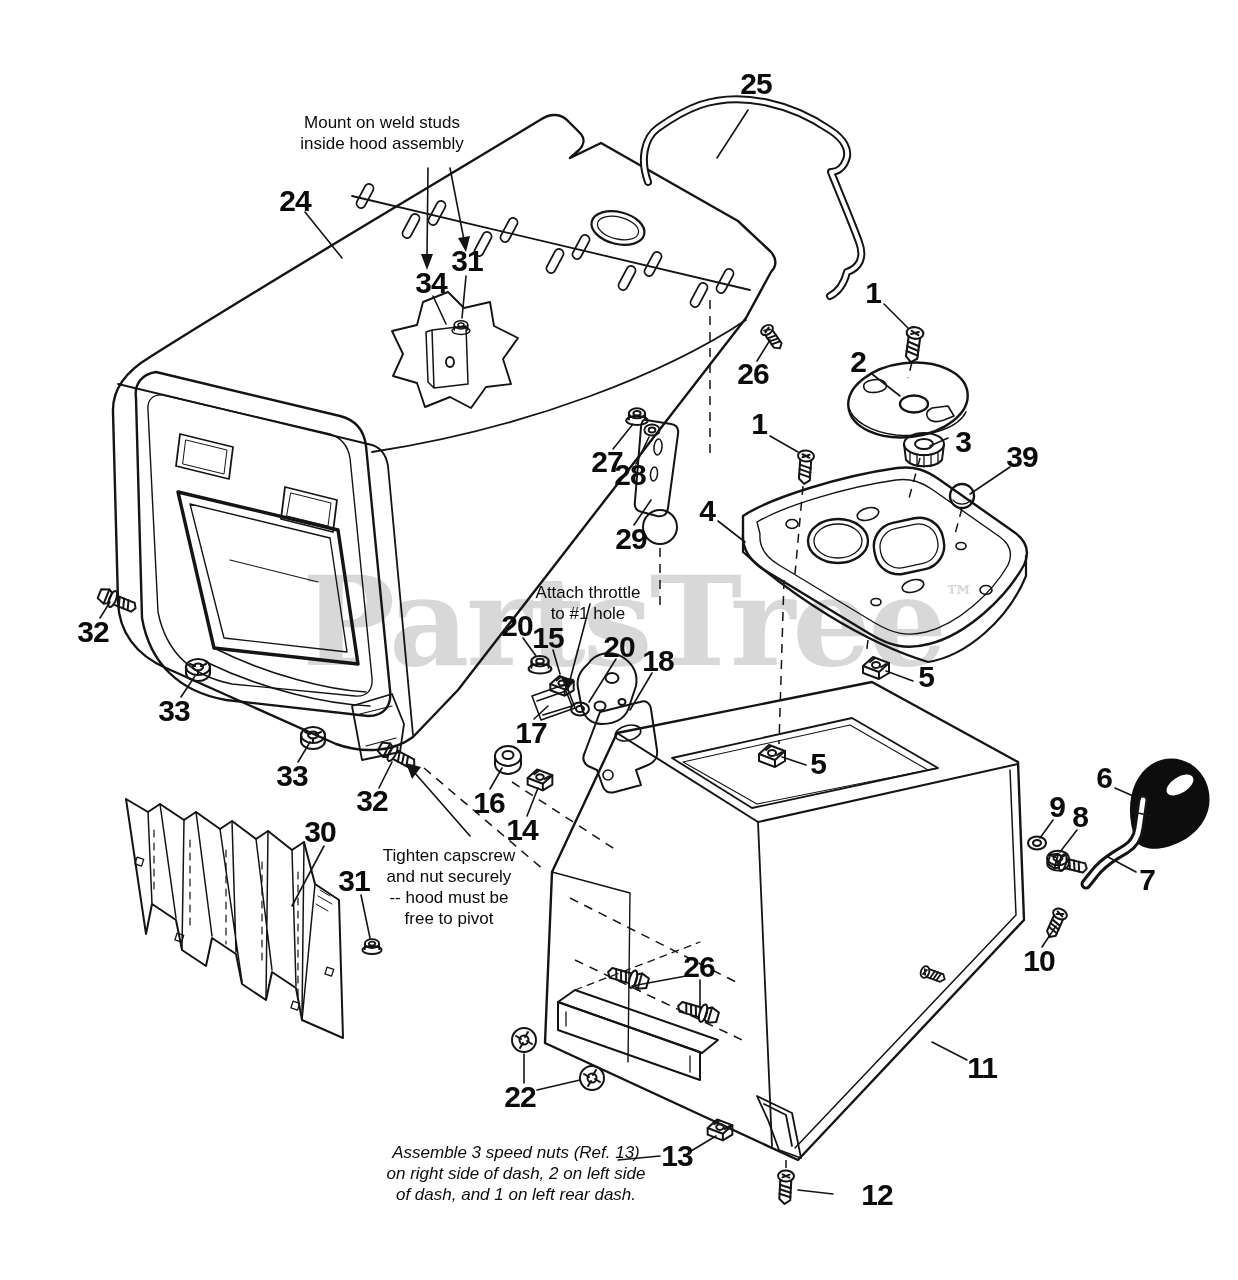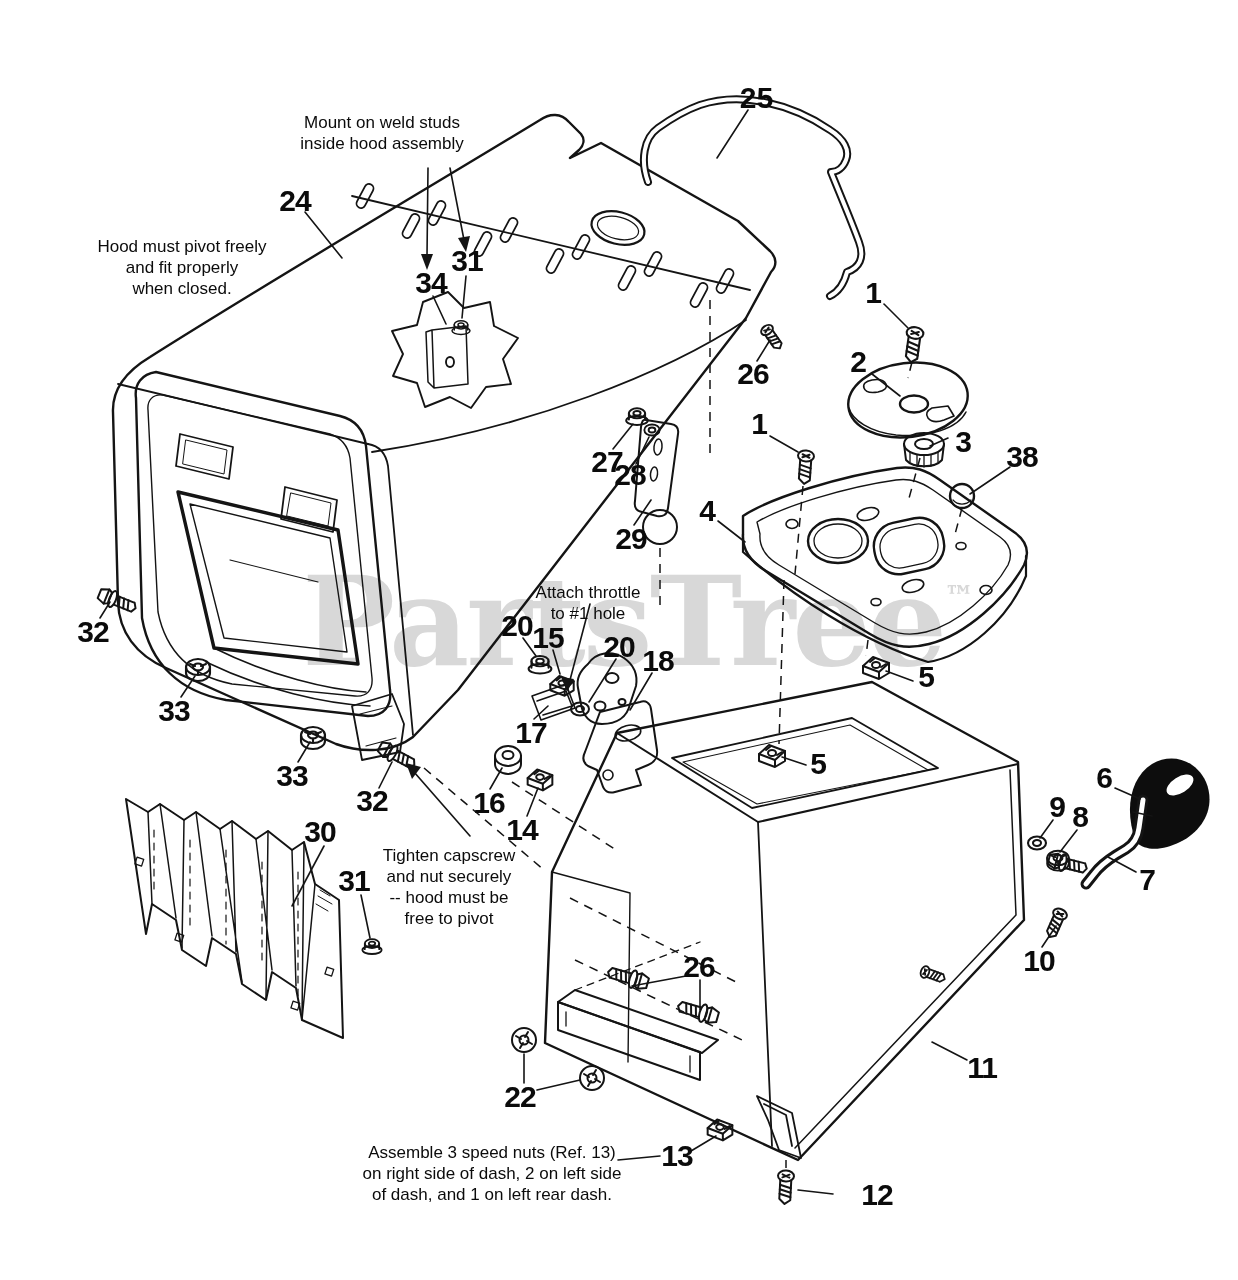--- a/index.html
+++ b/index.html
@@ -326,26 +326,26 @@
       <polygon points="466,252 458,238 470,236"></polygon>
       <polygon points="567,692 561,677 574,679"></polygon>
       <polygon points="406,763 412,779 421,767"></polygon>
     </g>
   </svg>
 
   <div id="callout-layer">
       <div class="callout" style="left: 295px; top: 201px;">24</div>
       <div class="callout" style="left: 431px; top: 283px;">34</div>
       <div class="callout" style="left: 467px; top: 261px;">31</div>
-      <div class="callout" style="left: 756px; top: 100px; font-family: Liberation Mono, monospace;">25</div>
+      <div class="callout" style="left: 756px; top: 84px;">25</div>
       <div class="callout" style="left: 753px; top: 374px;">26</div>
       <div class="callout" style="left: 873px; top: 293px;">1</div>
       <div class="callout" style="left: 858px; top: 362px;">2</div>
       <div class="callout" style="left: 963px; top: 442px;">3</div>
-      <div class="callout" style="left: 1022px; top: 457px;">38</div>
+      <div class="callout" style="left: 1022px; top: 457px;">39</div>
       <div class="callout" style="left: 759px; top: 424px;">1</div>
       <div class="callout" style="left: 607px; top: 462px;">27</div>
       <div class="callout" style="left: 630px; top: 475px;">28</div>
       <div class="callout" style="left: 631px; top: 539px;">29</div>
       <div class="callout" style="left: 707px; top: 511px;">4</div>
       <div class="callout" style="left: 517px; top: 626px;">20</div>
       <div class="callout" style="left: 548px; top: 638px;">15</div>
       <div class="callout" style="left: 619px; top: 647px;">20</div>
       <div class="callout" style="left: 658px; top: 661px;">18</div>
       <div class="callout" style="left: 531px; top: 733px;">17</div>
@@ -368,34 +368,29 @@
       <div class="callout" style="left: 520px; top: 1097px;">22</div>
       <div class="callout" style="left: 677px; top: 1156px;">13</div>
       <div class="callout" style="left: 849px; top: 1195px; margin-left: 28px;">12</div>
       <div class="callout" style="left: 982px; top: 1068px;">11</div>
     </div>
   <div id="annotation-layer">
       <div class="annotation" style="left: 382px; top: 112px;">
         <div>Mount on weld studs</div>
         <div>inside hood assembly</div>
       </div>
-      <div class="annotation" style="left: 182px; top: 236px;">
-        <div>Hood must pivot freely</div>
-        <div>and fit properly</div>
-        <div>when closed.</div>
-      </div>
       <div class="annotation" style="left: 588px; top: 570px; margin-top: 12px;">
         <div>Attach throttle</div>
         <div>to #1 hole</div>
       </div>
       <div class="annotation" style="left: 449px; top: 845px;">
         <div>Tighten capscrew</div>
         <div>and nut securely</div>
         <div>-- hood must be</div>
         <div>free to pivot</div>
       </div>
-      <div class="annotation" style="left: 492px; top: 1142px;">
+      <div class="annotation" style="left: 516px; top: 1142px; font-style: italic;">
         <div>Assemble 3 speed nuts (Ref. 13)</div>
         <div>on right side of dash, 2 on left side</div>
         <div>of dash, and 1 on left rear dash.</div>
       </div>
     </div>
 </div>
 
 </body></html>

